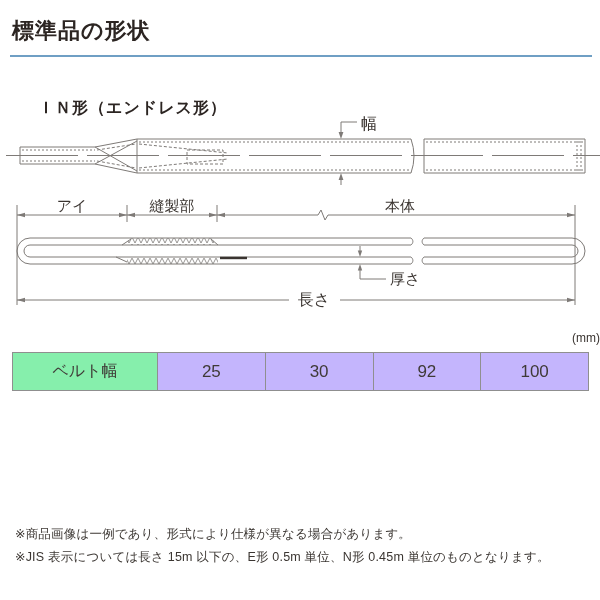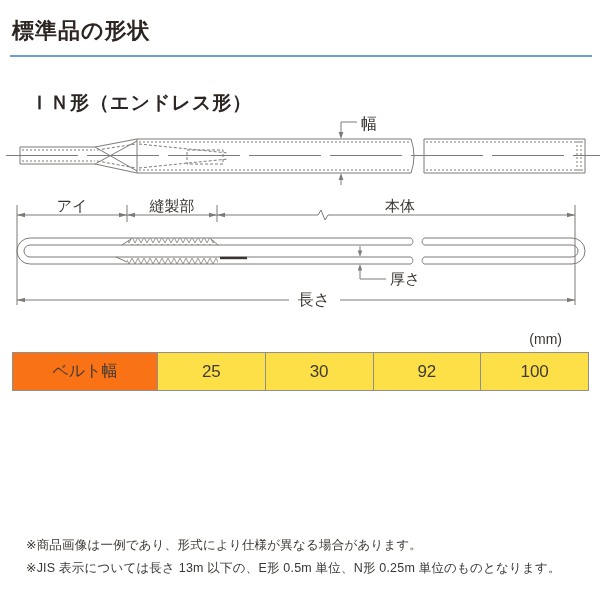--- a/index.html
+++ b/index.html
@@ -4,36 +4,36 @@
 <style>
   html,body{margin:0;padding:0;}
   body{
     width:600px;height:600px;position:relative;background:#ffffff;
     font-family:"Liberation Sans","DejaVu Sans",sans-serif;color:#3a3430;
     overflow:hidden;
   }
   .abs{position:absolute;}
   .page-title{left:12px;top:16px;font-size:22px;font-weight:bold;color:#2c2522;letter-spacing:1px;margin:0;}
   .title-rule{left:10px;top:55px;width:582px;height:2px;background:#6f9fc4;}
-  .subtitle{left:22px;top:82px;font-size:19px;font-weight:bold;color:#2c2522;letter-spacing:1px;margin:8px;}
+  .subtitle{left:22px;top:82px;font-size:16px;font-weight:bold;color:#2c2522;letter-spacing:1px;margin:16px;}
   .svg-top{left:0;top:108px;}
   .svg-side{left:0;top:195px;}
-  .unit-label{left:462px;top:331px;width:100px;text-align:right;font-size:14px;color:#3a3430;}
+  .unit-label{left:500px;top:331px;width:100px;text-align:right;font-size:12px;color:#3a3430;}
   table.spec{
     left:12px;top:352px;position:absolute;border-collapse:collapse;table-layout:fixed;
     width:576px;font-size:17px;color:#3f3a37;
   }
   table.spec th,table.spec td{
     border:1px solid #8f8f8f;height:37px;text-align:center;vertical-align:middle;
     padding:0;font-weight:normal;
   }
-  table.spec th{background:#f97316;font-size:16px;}
+  table.spec th{background:#86efac;font-size:16px;}
   table.spec tr.stripe td{background:#f3f3f1;}
-  table.spec tr.plain td{background:#fde047;}
-  .note{left:10px;font-size:12.5px;color:#3b3632;margin:16px;letter-spacing:0.2px;}
+  table.spec tr.plain td{background:#c4b5fd;}
+  .note{left:10px;font-size:12.5px;color:#3b3632;margin:5px;letter-spacing:0.2px;}
   .note1{top:521px;}
   .note2{top:544px;}
   svg text{fill:#3a3430;}
 </style>
 </head>
 <body>
 
 <h1 class="abs page-title">標準品の形状</h1>
 <div class="abs title-rule"></div>
 <h2 class="abs subtitle">ＩＮ形（エンドレス形）</h2>
@@ -178,13 +178,13 @@
       <th>ベルト幅</th>
       <td>25</td>
       <td>30</td>
       <td>92</td>
       <td>100</td>
     </tr>
   </tbody>
 </table>
 
 <p class="abs note note1">※商品画像は一例であり、形式により仕様が異なる場合があります。</p>
-<p class="abs note note2">※JIS 表示については長さ 13m 以下の、E形 0.5m 単位、N形 0.25m 単位のものとなります。</p>
+<p class="abs note note2">※JIS 表示については長さ 15m 以下の、E形 0.5m 単位、N形 0.45m 単位のものとなります。</p>
 
 </body></html>

